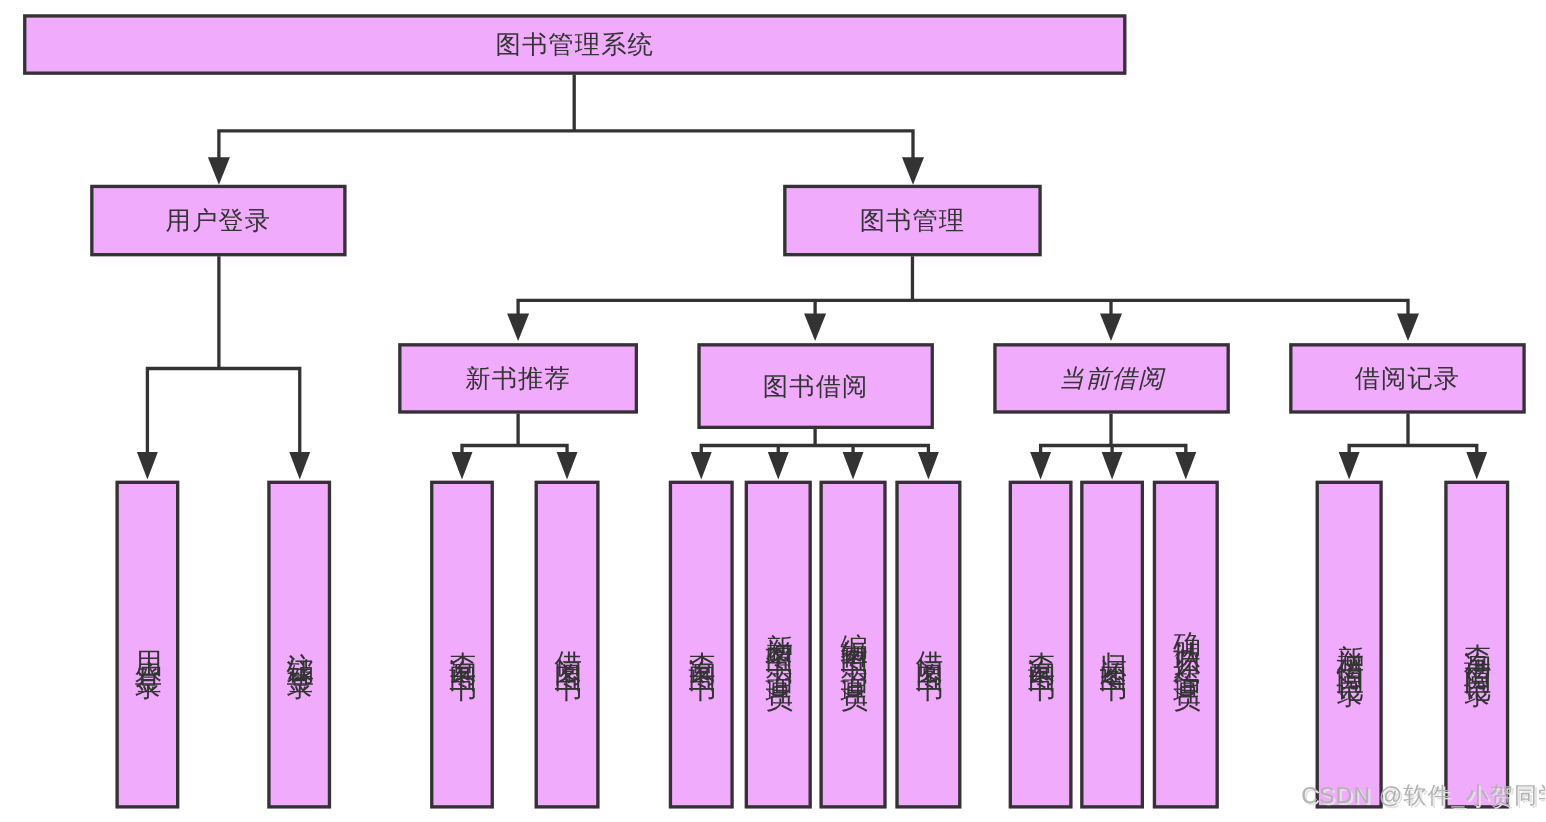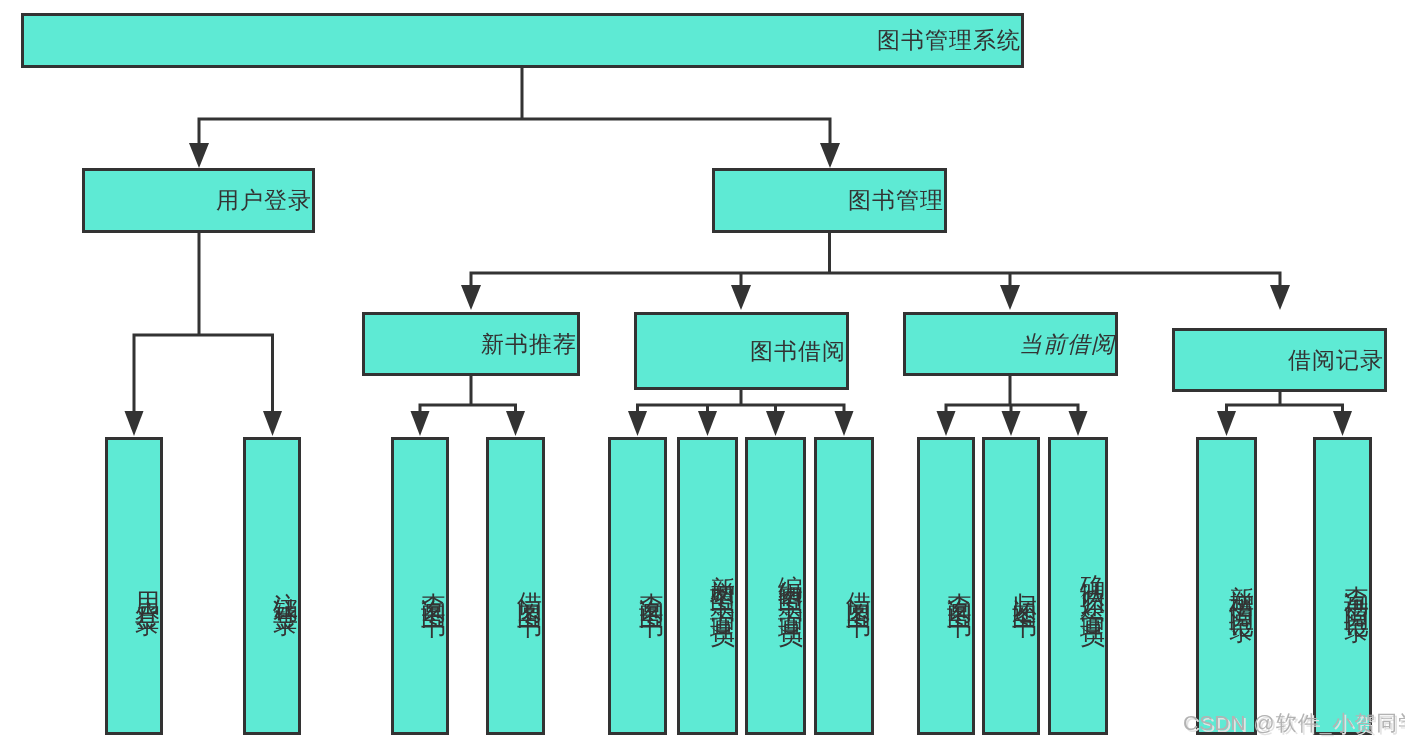--- a/index.html
+++ b/index.html
@@ -22,24 +22,24 @@
     fill: none;
   }
   svg.connectors polygon {
     fill: #333333;
     stroke: none;
   }
   .box {
     position: absolute;
     box-sizing: border-box;
     border: 3px solid #333333;
-    background: #5eead4;
+    background: #f0abfc;
     display: flex;
     align-items: center;
-    justify-content: flex-end;
+    justify-content: center;
     color: #333333;
   }
   .hbox span {
     font-size: 23px;
     letter-spacing: 1px;
     white-space: nowrap;
   }
   .vbox span {
     writing-mode: vertical-rl;
     text-orientation: mixed;
@@ -112,21 +112,21 @@
 
   <div class="box hbox" style="left:712px; top:168px; width:235px; height:65px;">
     <span>图书管理</span>
   </div>
   <div class="box hbox" style="left:634px; top:312px; width:215px; height:78px;">
     <span>图书借阅</span>
   </div>
   <div class="box hbox" style="left:903px; top:312px; width:215px; height:64px;font-style:italic;">
     <span>当前借阅</span>
   </div>
-  <div class="box hbox" style="left:1172px; top:328px; width:215px; height:64px;">
+  <div class="box hbox" style="left:1172px; top:312px; width:215px; height:64px;">
     <span>借阅记录</span>
   </div>
 
   <div class="box vbox" style="left:105px; top:437px; width:58px; height:298px;">
     <span>用户登录</span>
   </div>
   <div class="box vbox" style="left:243px; top:437px; width:58px; height:298px;">
     <span>注销登录</span>
   </div>
 

